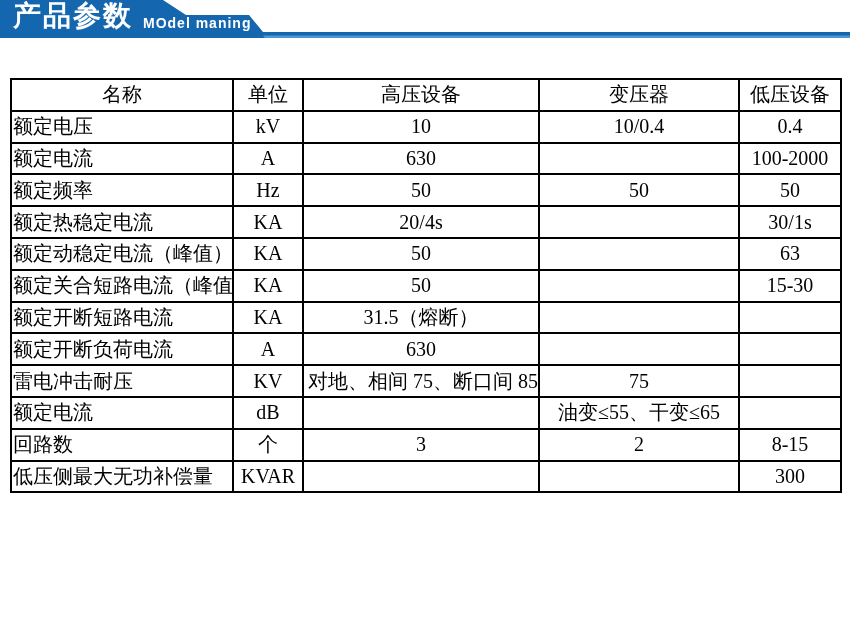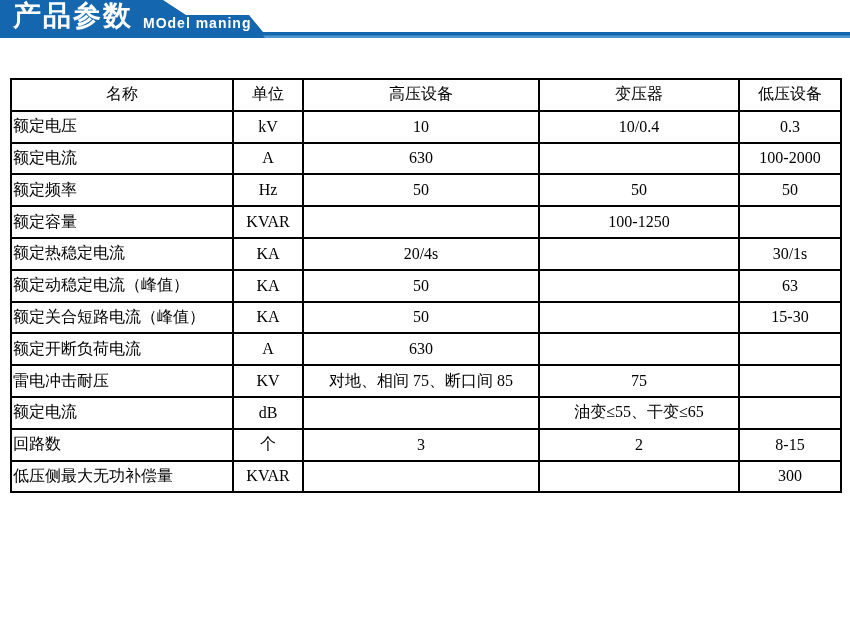--- a/index.html
+++ b/index.html
@@ -23,21 +23,21 @@
     position:absolute; left:143px; top:14px;
     font-family:"Liberation Sans","DejaVu Sans",sans-serif;
     font-size:14px; font-weight:bold; color:#ffffff; letter-spacing:1px;
     line-height:18px; white-space:nowrap;
   }
 
   
   table.param-table {
     position:absolute; left:10px; top:78px; width:830px;
     border-collapse:collapse; table-layout:fixed;
-    font-size:16px; color:#000;
+    font-size:20px; color:#000;
   }
   .param-table th, .param-table td {
     border:2px solid #000;
     height:29.8px;
     padding:0 4px;
     font-weight:normal;
     text-align:center;
     vertical-align:middle;
     white-space:nowrap;
     overflow:hidden;
@@ -75,42 +75,35 @@
         <th>变压器</th>
         <th>低压设备</th>
       </tr>
     </thead>
     <tbody>
         <tr>
           <td class="col-name">额定电压</td>
           <td>kV</td>
           <td>10</td>
           <td>10/0.4</td>
-          <td>0.3</td>
+          <td>0.4</td>
         </tr>
         <tr>
           <td class="col-name">额定电流</td>
           <td>A</td>
           <td>630</td>
           <td></td>
           <td>100-2000</td>
         </tr>
         <tr>
           <td class="col-name">额定频率</td>
           <td>Hz</td>
           <td>50</td>
           <td>50</td>
           <td>50</td>
-        </tr>
-        <tr>
-          <td class="col-name">额定容量</td>
-          <td>KVAR</td>
-          <td></td>
-          <td>100-1250</td>
-          <td></td>
         </tr>
         <tr>
           <td class="col-name">额定热稳定电流</td>
           <td>KA</td>
           <td>20/4s</td>
           <td></td>
           <td>30/1s</td>
         </tr>
         <tr>
           <td class="col-name">额定动稳定电流（峰值）</td>
@@ -118,20 +111,27 @@
           <td>50</td>
           <td></td>
           <td>63</td>
         </tr>
         <tr>
           <td class="col-name">额定关合短路电流（峰值）</td>
           <td>KA</td>
           <td>50</td>
           <td></td>
           <td>15-30</td>
+        </tr>
+        <tr>
+          <td class="col-name">额定开断短路电流</td>
+          <td>KA</td>
+          <td>31.5（熔断）</td>
+          <td></td>
+          <td></td>
         </tr>
         <tr>
           <td class="col-name">额定开断负荷电流</td>
           <td>A</td>
           <td>630</td>
           <td></td>
           <td></td>
         </tr>
         <tr>
           <td class="col-name">雷电冲击耐压</td>

